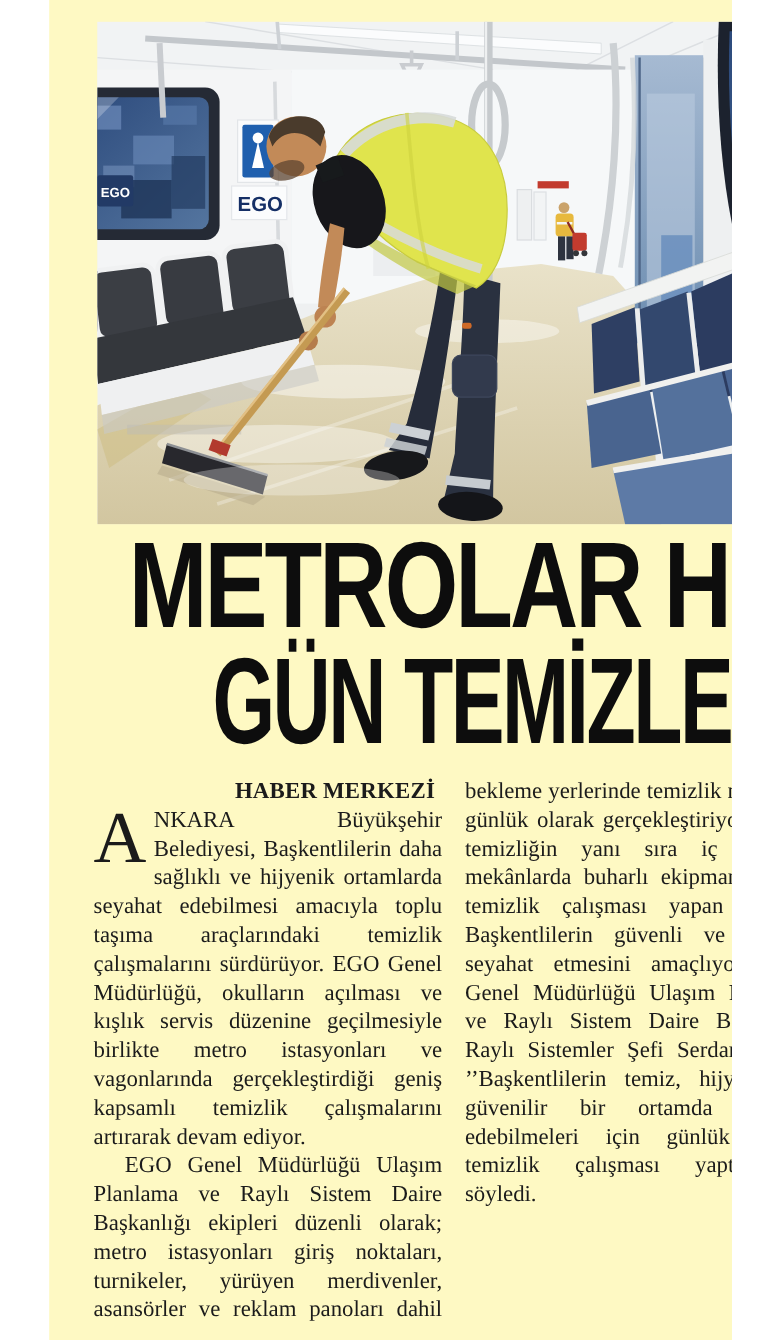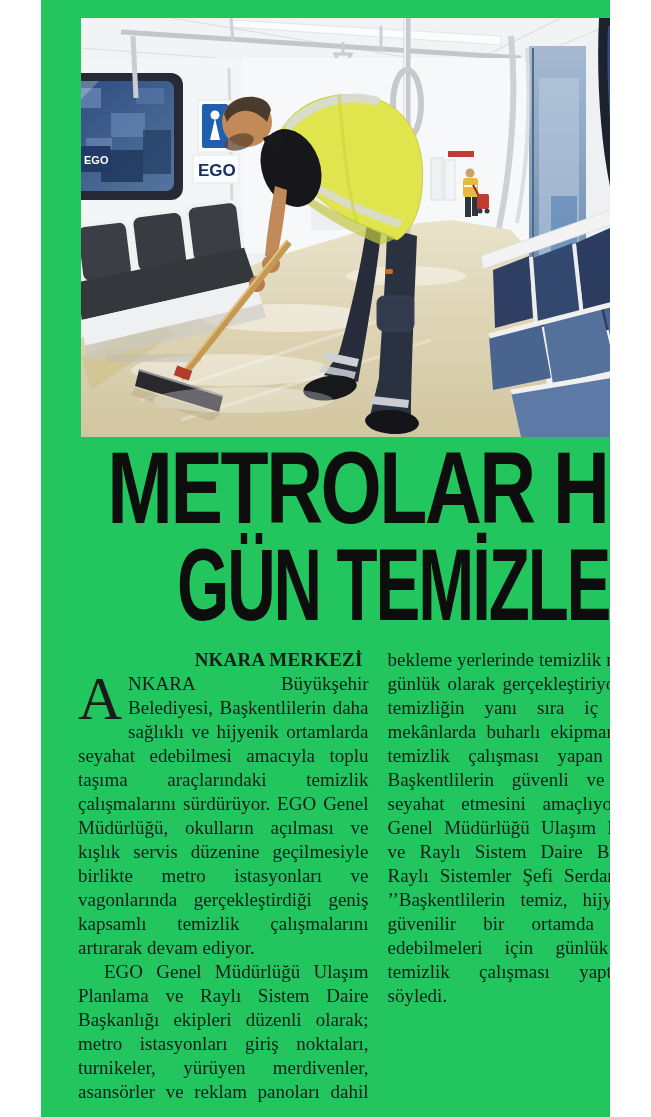--- a/index.html
+++ b/index.html
@@ -1,18 +1,18 @@
 <!DOCTYPE html>
 <html lang="tr"><head>
 <meta charset="utf-8">
 <style>
   html,body{margin:0;padding:0;background:#ffffff;}
   .page{
     position:relative;width:569px;height:1117px;margin:0 auto;
-    background:#22c55e;overflow:hidden;
+    background:#fef9c3;overflow:hidden;
     font-family:"Liberation Serif",serif;color:#1b1b1b;
   }
   
   .photo{position:absolute;left:40px;top:18px;width:587px;height:419px;margin:0;overflow:hidden;}
   .photo svg{display:block;}
   
   .headline{
     position:absolute;left:0;top:441px;width:651px;margin:0;
     text-align:center;font-family:Liberation Sans, sans-serif;
     font-weight:bold;color:#0d0d0d;line-height:97px;
@@ -234,18 +234,18 @@
       </g>
     </svg>
   </figure>
 
   <h1 class="headline">
     <div class="hl-line"><span class="hl-inner hl-1">METROLAR HER</span></div>
     <div class="hl-line"><span class="hl-inner hl-2">GÜN TEMİZLENİYOR</span></div>
   </h1>
 
   <div class="article">
-    <div class="byline">NKARA MERKEZİ</div>
+    <div class="byline">HABER MERKEZİ</div>
     <p class="p1"><span class="dropcap">A</span><span>NKARA Büyükşehir Belediyesi, Başkentlilerin daha sağlıklı ve hijyenik ortamlarda seyahat edebilmesi amacıyla toplu taşıma araçlarındaki temizlik çalışmalarını sürdürüyor. EGO Genel Müdürlüğü, okulların açılması ve kışlık servis düzenine geçilmesiyle birlikte metro istasyonları ve vagonlarında gerçekleştirdiği geniş kapsamlı temizlik çalışmalarını artırarak devam ediyor.</span></p>
     <p class="p2">EGO Genel Müdürlüğü Ulaşım Planlama ve Raylı Sistem Daire Başkanlığı ekipleri düzenli olarak; metro istasyonları giriş noktaları, turnikeler, yürüyen merdivenler, asansörler ve reklam panoları dahil bekleme yerlerinde temizlik mesaisini günlük olarak gerçekleştiriyor. Genel temizliğin yanı sıra iç ve dış mekânlarda buharlı ekipmanlarla da temizlik çalışması yapan ekipler, Başkentlilerin güvenli ve sağlıklı seyahat etmesini amaçlıyor. EGO Genel Müdürlüğü Ulaşım Planlama ve Raylı Sistem Daire Başkanlığı Raylı Sistemler Şefi Serdar Güneş, ’’Başkentlilerin temiz, hijyenik ve güvenilir bir ortamda seyahat edebilmeleri için günlük olarak temizlik çalışması yaptıklarını’’ söyledi.</p>
   </div>
 
 </div>
 
 </body></html>

